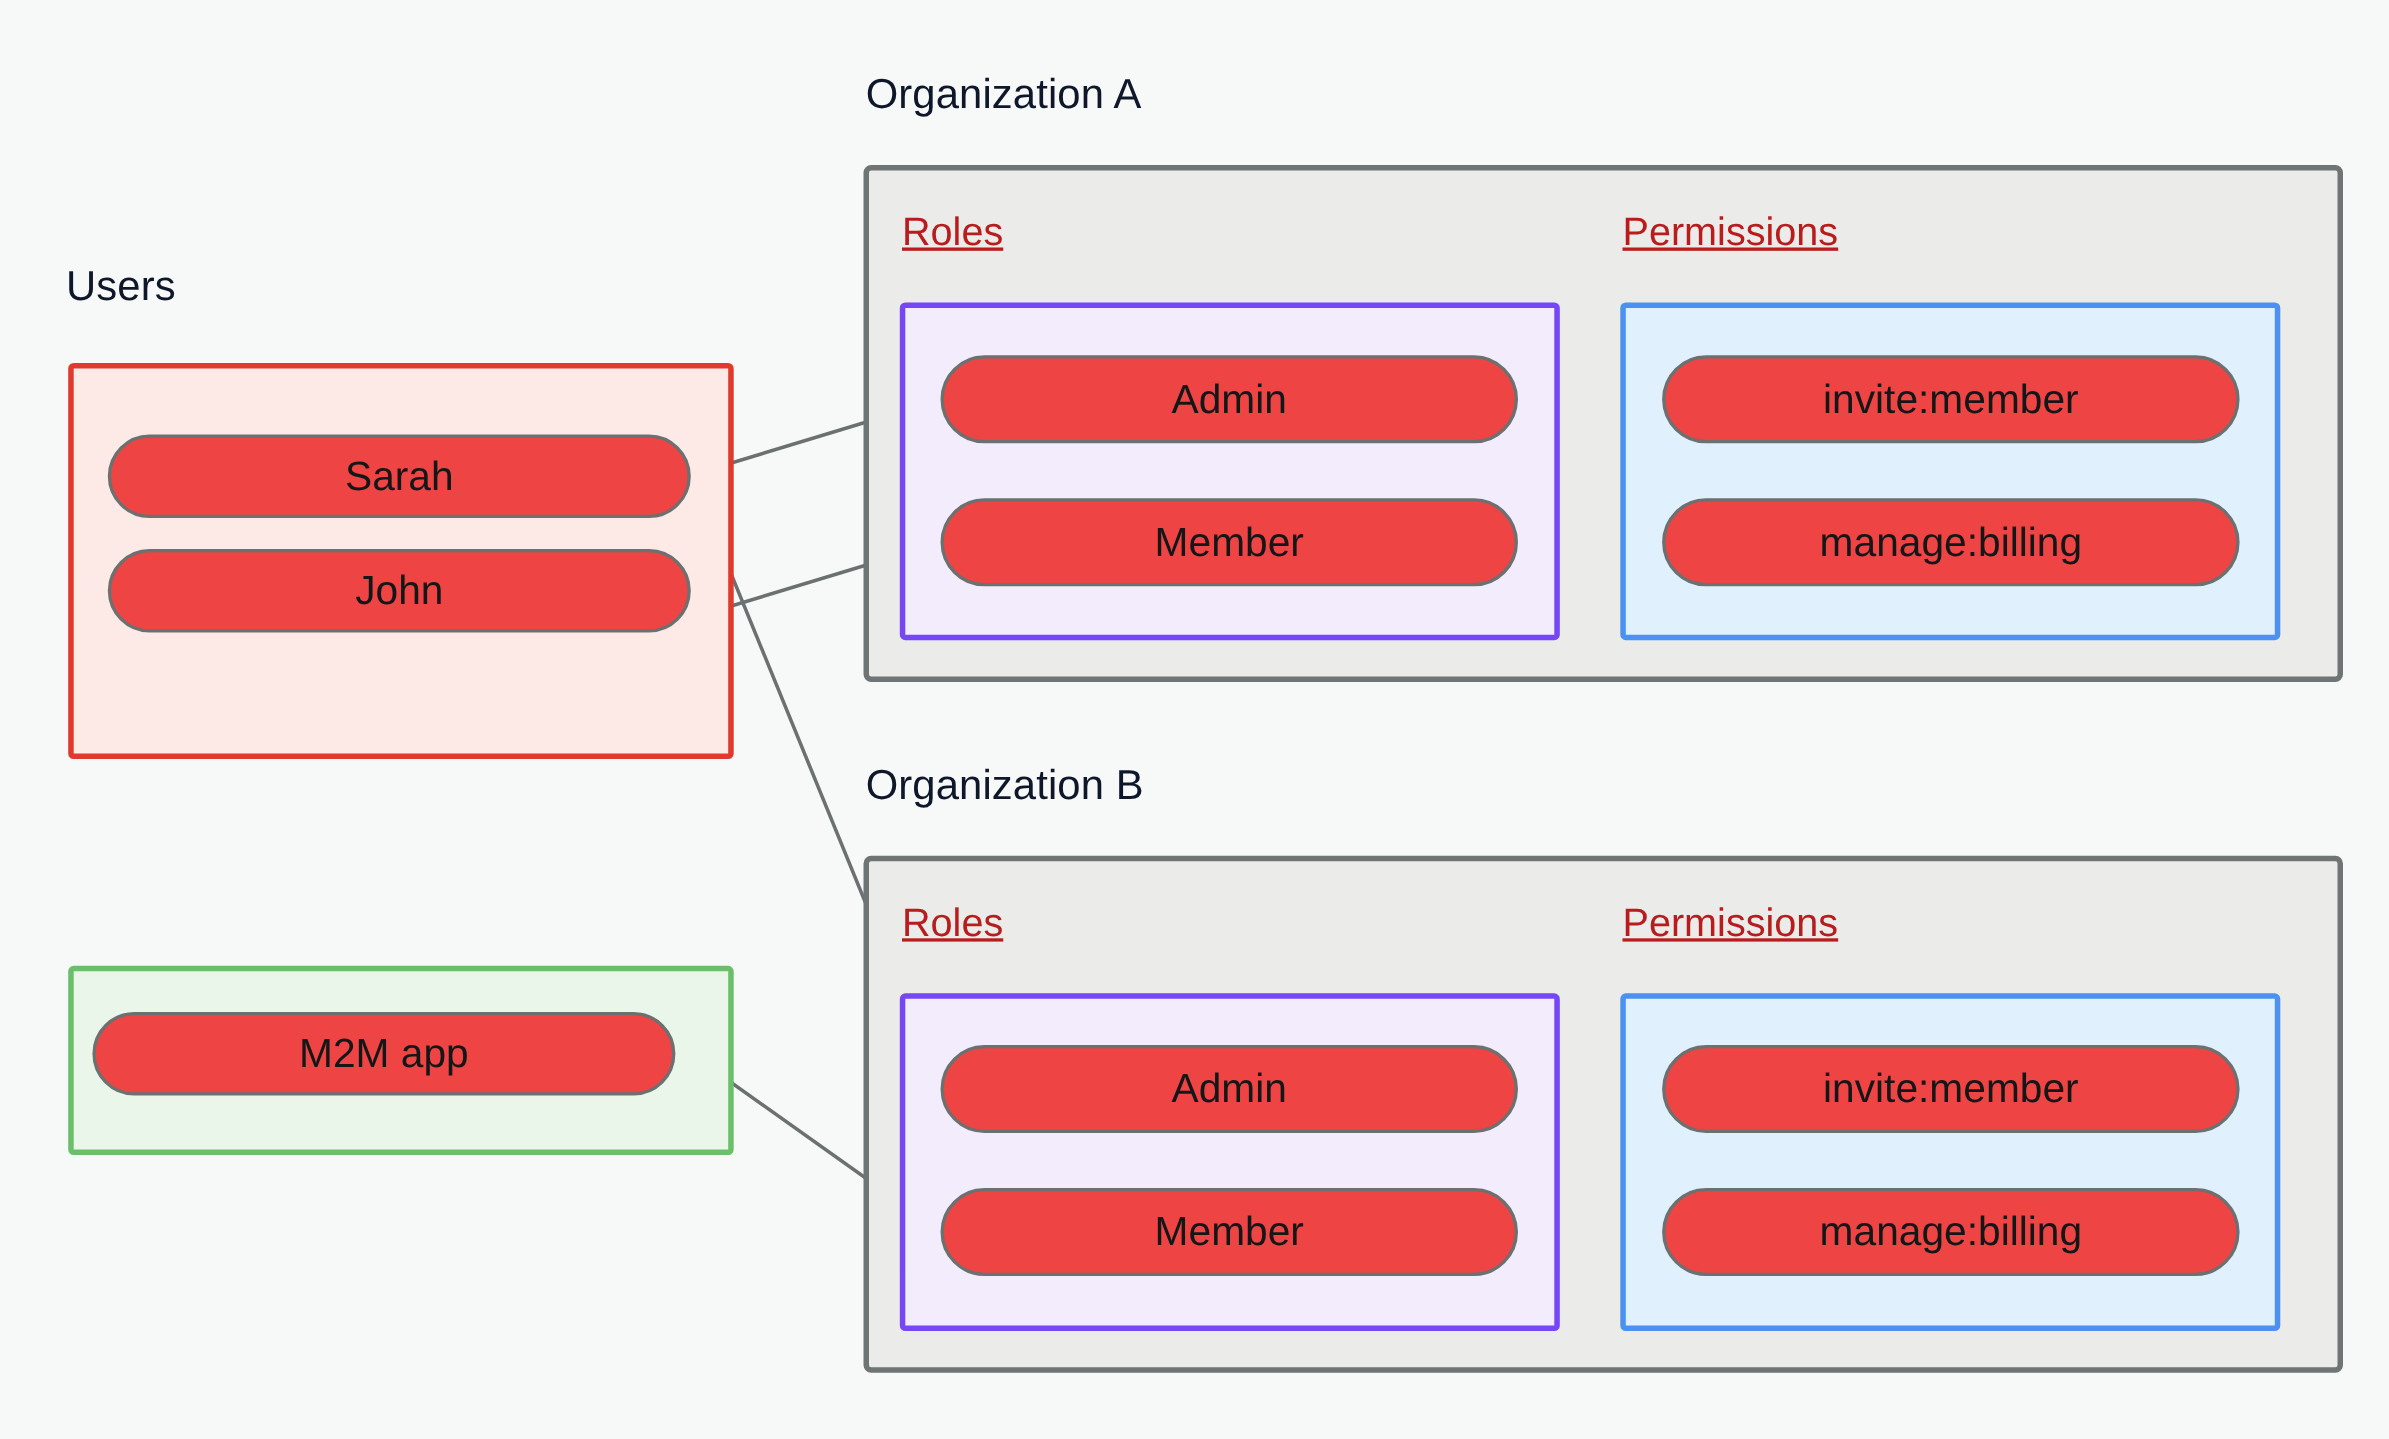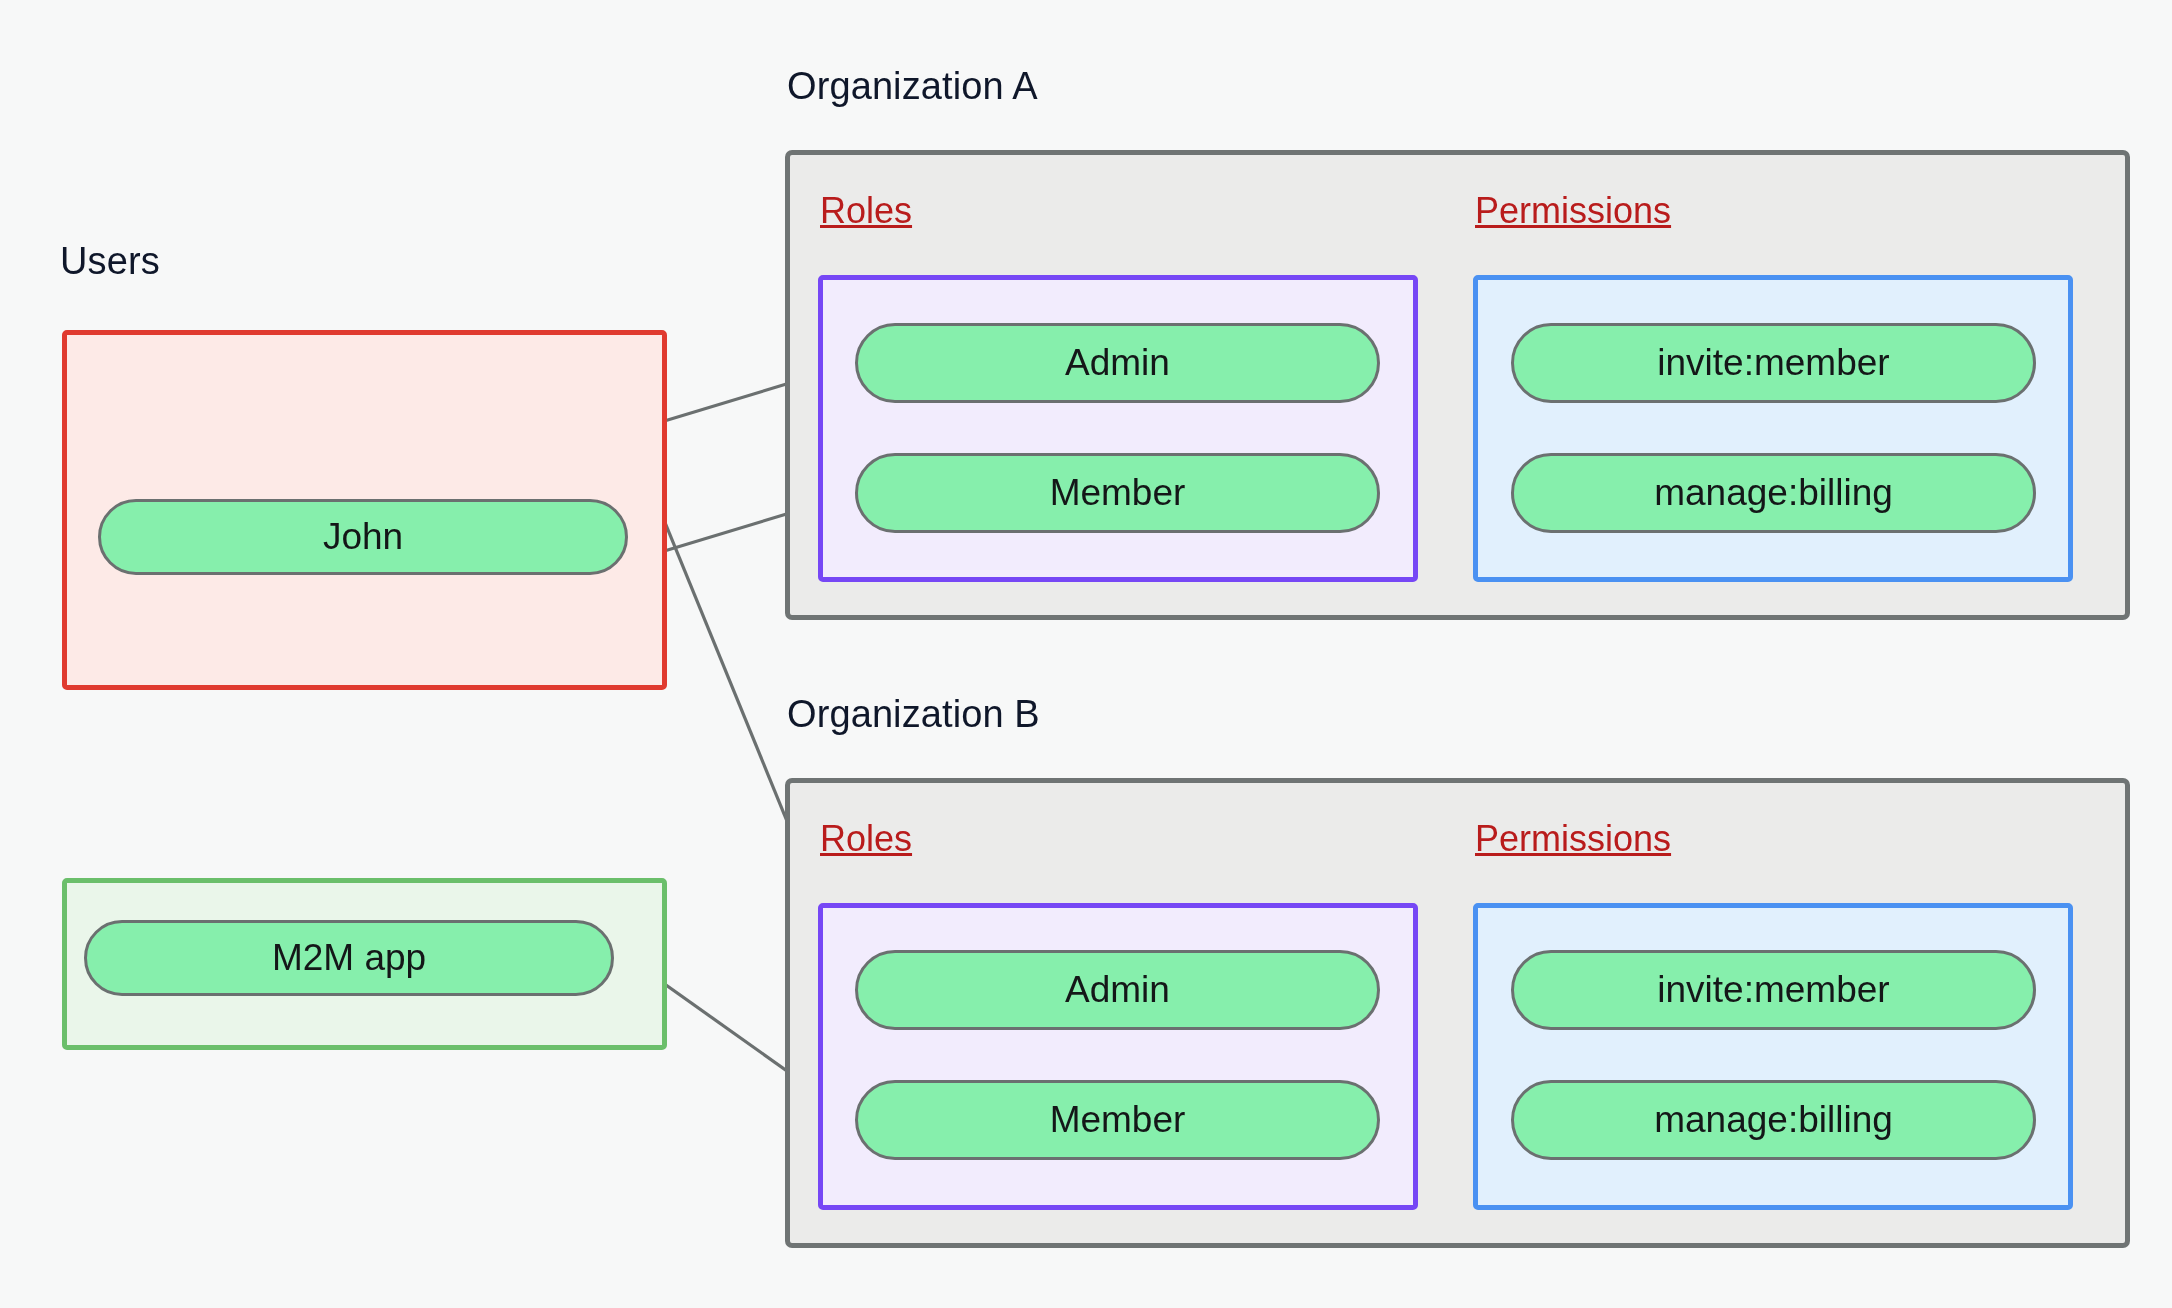--- a/index.html
+++ b/index.html
@@ -59,21 +59,21 @@
   .box-users     { border: 5px solid #e03a2f; background: #fdeae7; }
   .box-m2m       { border: 5px solid #6bbf6b; background: #eaf6ea; }
   .box-org       { border: 5px solid #6f7474; background: #ebebea; border-radius: 7px; }
   .box-roles     { border: 5px solid #7647f5; background: #f2ecfd; }
   .box-perms     { border: 5px solid #4a91f2; background: #e1f0fd; }
 
   
   .pill {
     position: absolute;
     box-sizing: border-box;
-    background: #86efac;
+    background: #ef4444;
     border: 3px solid #6b7070;
     border-radius: 999px;
     display: flex;
     align-items: center;
     justify-content: center;
     font-size: 37px;
     color: #141718;
     z-index: 5;
     white-space: nowrap;
   }
@@ -110,20 +110,21 @@
     <circle cx="1512" cy="363" r="10"></circle>
     <circle cx="1512" cy="493" r="10"></circle>
     <circle cx="856" cy="990" r="10"></circle>
     <circle cx="856" cy="1120" r="10"></circle>
     <circle cx="1512" cy="990" r="10"></circle>
     <circle cx="1512" cy="1120" r="10"></circle>
   </svg>
 
   <div class="group-title" style="left:60px; top:240px;">Users</div>
   <div class="box box-users" style="left:62px; top:330px; width:605px; height:360px;"></div>
+  <div class="pill" style="left:98px; top:395px; width:530px; height:76px;">Sarah</div>
   <div class="pill" style="left:98px; top:499px; width:530px; height:76px;">John</div>
 
   <div class="box box-m2m" style="left:62px; top:878px; width:605px; height:172px;"></div>
   <div class="pill" style="left:84px; top:920px; width:530px; height:76px;">M2M app</div>
 
   <div class="group-title" style="left:787px; top:65px;">Organization A</div>
   <div class="box box-org" style="left:785px; top:150px; width:1345px; height:470px;"></div>
 
   <div class="section-title" style="left:820px; top:190px;">Roles</div>
   <div class="box box-roles" style="left:818px; top:275px; width:600px; height:307px;"></div>

